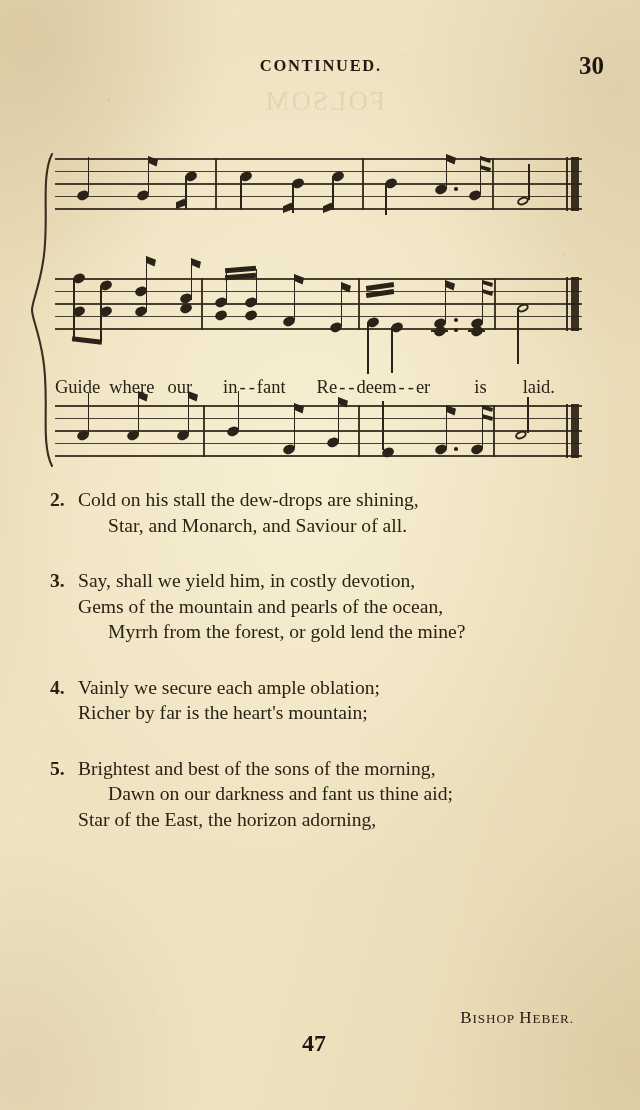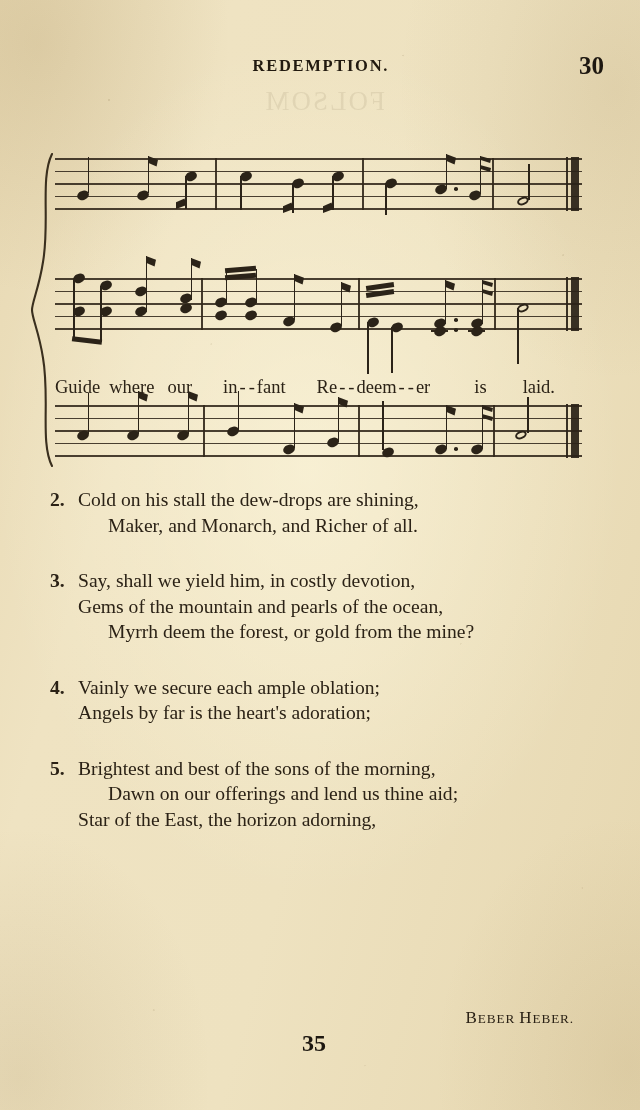--- a/index.html
+++ b/index.html
@@ -271,21 +271,21 @@
 </head>
 <body>
 
 <div class="page"></div>
 <div class="speckle"></div>
 <div class="showthrough">FOLSOM</div>
 
 <div class="content">
 
   <div class="runhead">
-    <div class="runhead-title">REDEMPTION.</div>
+    <div class="runhead-title">CONTINUED.</div>
     <div class="runhead-folio">30</div>
   </div>
 
 
   <div class="system">
 
     <svg class="brace" viewBox="0 0 26 316" aria-hidden="true">
       <path d="M22 2 C10 26, 20 70, 13 110 C9 136, 2 150, 2 158 C2 166, 9 180, 13 206 C20 246, 10 290, 22 314" fill="none" stroke="#3a2f1e" stroke-width="2.1" stroke-linecap="round"></path>
     </svg>
 
@@ -457,35 +457,35 @@
       <div class="nh hollow" style="left:460px; top:26px"></div>
       <div class="stem" style="left:472px; top:-8px; height:36px"></div>
     </div>
 
     <div class="lyric"><span style="margin-right: 9px;">Guide</span><span style="margin-right: 13px;">where</span><span style="margin-right: 31px;">our</span><span style="margin-right: 2px;">in</span><span style="margin-right: 3px;">-</span><span style="margin-right: 2px;">-</span><span style="margin-right: 31px;">fant</span><span style="margin-right: 2px;">Re</span><span style="margin-right: 3px;">-</span><span style="margin-right: 2px;">-</span><span style="margin-right: 2px;">deem</span><span style="margin-right: 3px;">-</span><span style="margin-right: 2px;">-</span><span style="margin-right: 44px;">er</span><span style="margin-right: 36px;">is</span><span>laid.</span></div>
   </div>
 
   <div class="verses">
       <div class="verse">
         <div class="verse-line"><span class="verse-num">2.</span><span>Cold on his stall the dew-drops are shining,</span></div>
-        <div class="verse-line indent"><span>Maker, and Monarch, and Richer of all.</span></div>
+        <div class="verse-line indent"><span>Star, and Monarch, and Saviour of all.</span></div>
       </div>
       <div class="verse">
         <div class="verse-line"><span class="verse-num">3.</span><span>Say, shall we yield him, in costly devotion,</span></div>
         <div class="verse-line"><span>Gems of the mountain and pearls of the ocean,</span></div>
-        <div class="verse-line indent"><span>Myrrh deem the forest, or gold from the mine?</span></div>
+        <div class="verse-line indent"><span>Myrrh from the forest, or gold lend the mine?</span></div>
       </div>
       <div class="verse">
         <div class="verse-line"><span class="verse-num">4.</span><span>Vainly we secure each ample oblation;</span></div>
-        <div class="verse-line"><span>Angels by far is the heart's adoration;</span></div>
+        <div class="verse-line"><span>Richer by far is the heart's mountain;</span></div>
       </div>
       <div class="verse">
         <div class="verse-line"><span class="verse-num">5.</span><span>Brightest and best of the sons of the morning,</span></div>
-        <div class="verse-line indent"><span>Dawn on our offerings and lend us thine aid;</span></div>
+        <div class="verse-line indent"><span>Dawn on our darkness and fant us thine aid;</span></div>
         <div class="verse-line"><span>Star of the East, the horizon adorning,</span></div>
       </div>
     </div>
 
-  <div class="attribution"><span class="cap">B</span><span>EBER</span>&nbsp;<span class="cap">H</span><span>EBER.</span></div>
-
-  <div class="footer-folio">35</div>
+  <div class="attribution"><span class="cap">B</span><span>ISHOP</span>&nbsp;<span class="cap">H</span><span>EBER.</span></div>
+
+  <div class="footer-folio">47</div>
 
 </div>
 
 </body></html>

